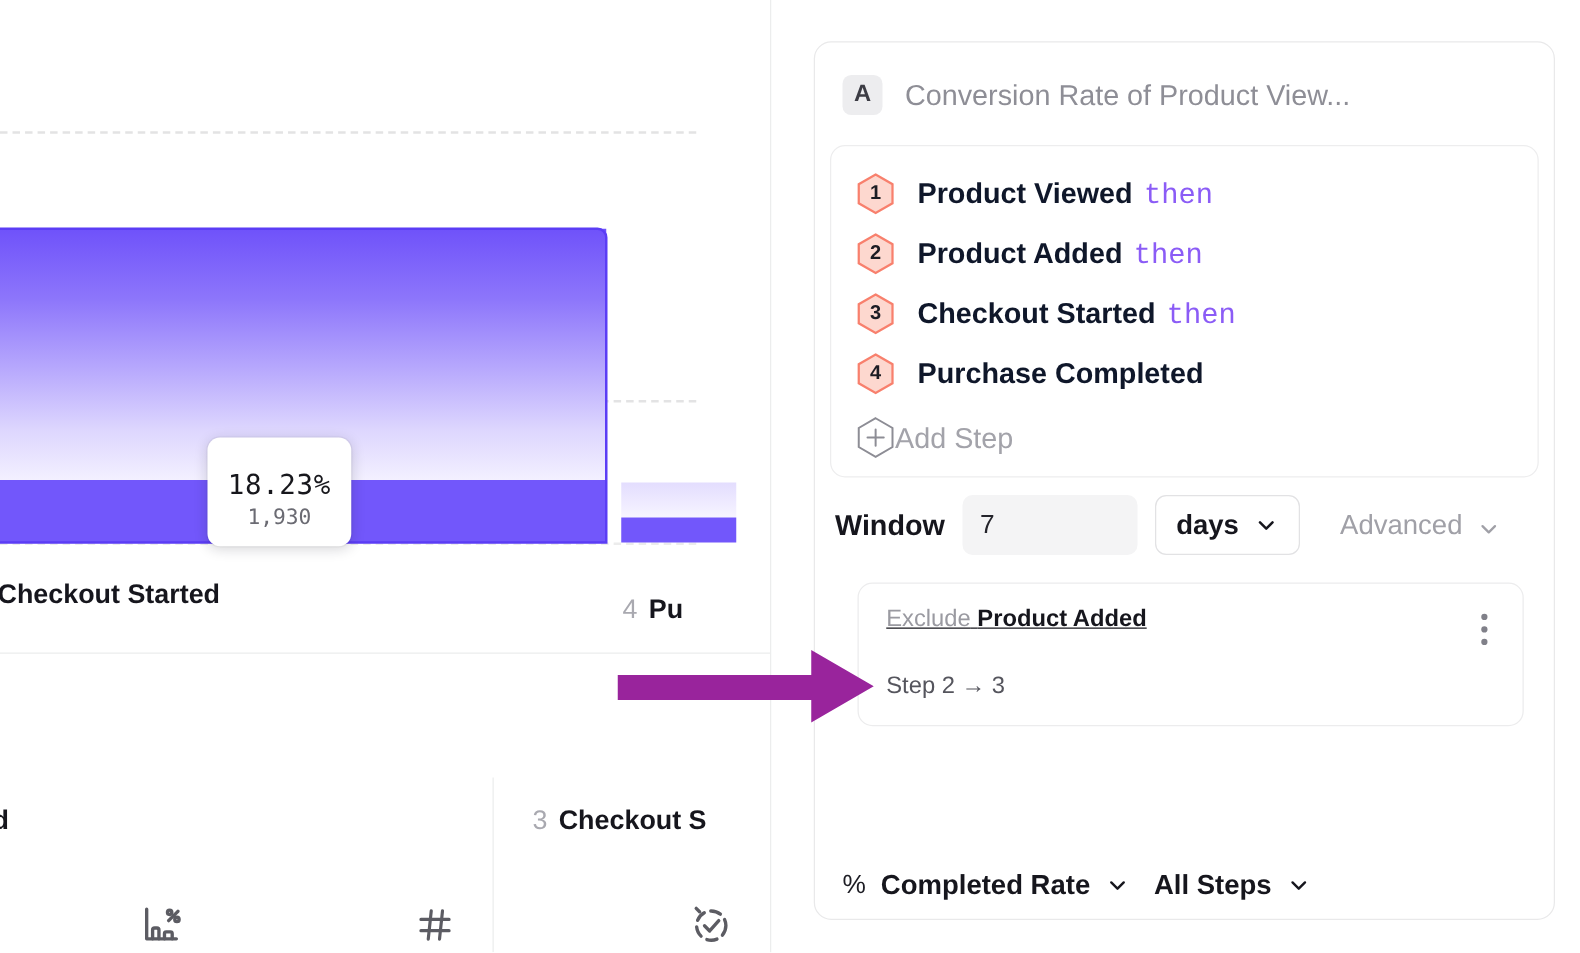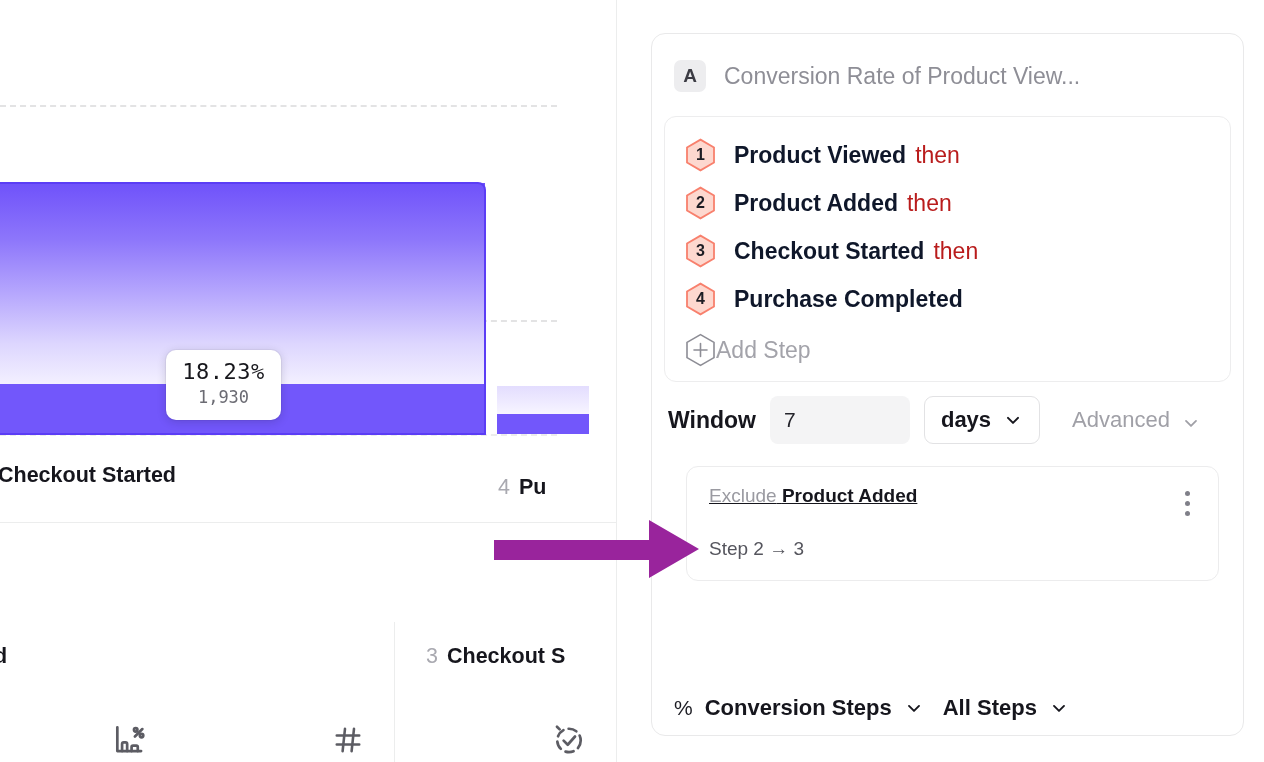--- a/index.html
+++ b/index.html
@@ -41,21 +41,21 @@
     border: 2px solid #5b3df5;
     border-radius: 8px 8px 0 0;
     pointer-events: none;
   }
   
   .tooltip {
     position: absolute;
     background: #ffffff;
     border-radius: 10px;
     box-shadow: 0 2px 10px rgba(20,20,40,.18), 0 0 0 1px rgba(0,0,0,.04);
-    padding: 9px 14px 11px;
+    padding: 26px 14px 11px;
     text-align: center;
     font-family: "DejaVu Sans Mono", "Liberation Mono", monospace;
   }
   .tt-pct { font-size: 22px; color: #17171c; letter-spacing: .5px; line-height: 1.15; }
   .tt-count { font-size: 17px; color: #6b6b73; line-height: 1.35; margin-top: 2px; }
 
   
   .axis-label {
     position: absolute; font-size: 21.5px; color: #16161d; font-weight: 600;
     white-space: nowrap;
@@ -97,21 +97,21 @@
   .hex {
     width: 31px; height: 34px; flex: none; position: relative;
     display: flex; align-items: center; justify-content: center;
   }
   .hex svg { position: absolute; inset: 0; }
   .hex-num {
     position: relative; font-size: 16px; font-weight: 700; color: #1d1d24;
     line-height: 1;
   }
   .step-name { font-size: 23px; font-weight: 700; color: #0f172a; }
-  .step-then { font-size: 23px; font-weight: 500; color: #b91c1c; margin-left: 9px; }
+  .step-then { font-size: 23px; font-weight: 500; color: #8b5cf6; margin-left: 9px; font-family: Liberation Mono, monospace; }
   .add-step-row { display: flex; align-items: center; padding: 10px 20px 4px; }
   .add-step-label { font-size: 23px; color: #a3a3aa; font-weight: 500; }
 
   .window-row {
     display: flex; align-items: center; gap: 14px;
     padding: 14px 24px 10px 16px;
   }
   .window-label { font-size: 23px; font-weight: 700; color: #16161d; }
   .window-input {
     width: 140px; height: 48px; border: none; border-radius: 8px;
@@ -324,21 +324,21 @@
           <i></i>
           <i></i>
         </div>
       </div>
       <div class="exclude-sub">Step 2 → 3</div>
     </div>
 
     <div class="footer-row">
       <div class="footer-item">
         <span class="pct-glyph">%</span>
-        <span class="footer-text">Conversion Steps</span>
+        <span class="footer-text">Completed Rate</span>
         <svg class="chev" width="20" height="20" viewBox="0 0 24 24" fill="none" stroke="#16161d" stroke-width="2.3" stroke-linecap="round" stroke-linejoin="round">
           <path d="M6 9.5 12 15.5 18 9.5"></path>
         </svg>
       </div>
       <div class="footer-item" style="margin-left:6px;">
         <span class="footer-text">All Steps</span>
         <svg class="chev" width="20" height="20" viewBox="0 0 24 24" fill="none" stroke="#16161d" stroke-width="2.3" stroke-linecap="round" stroke-linejoin="round">
           <path d="M6 9.5 12 15.5 18 9.5"></path>
         </svg>
       </div>

